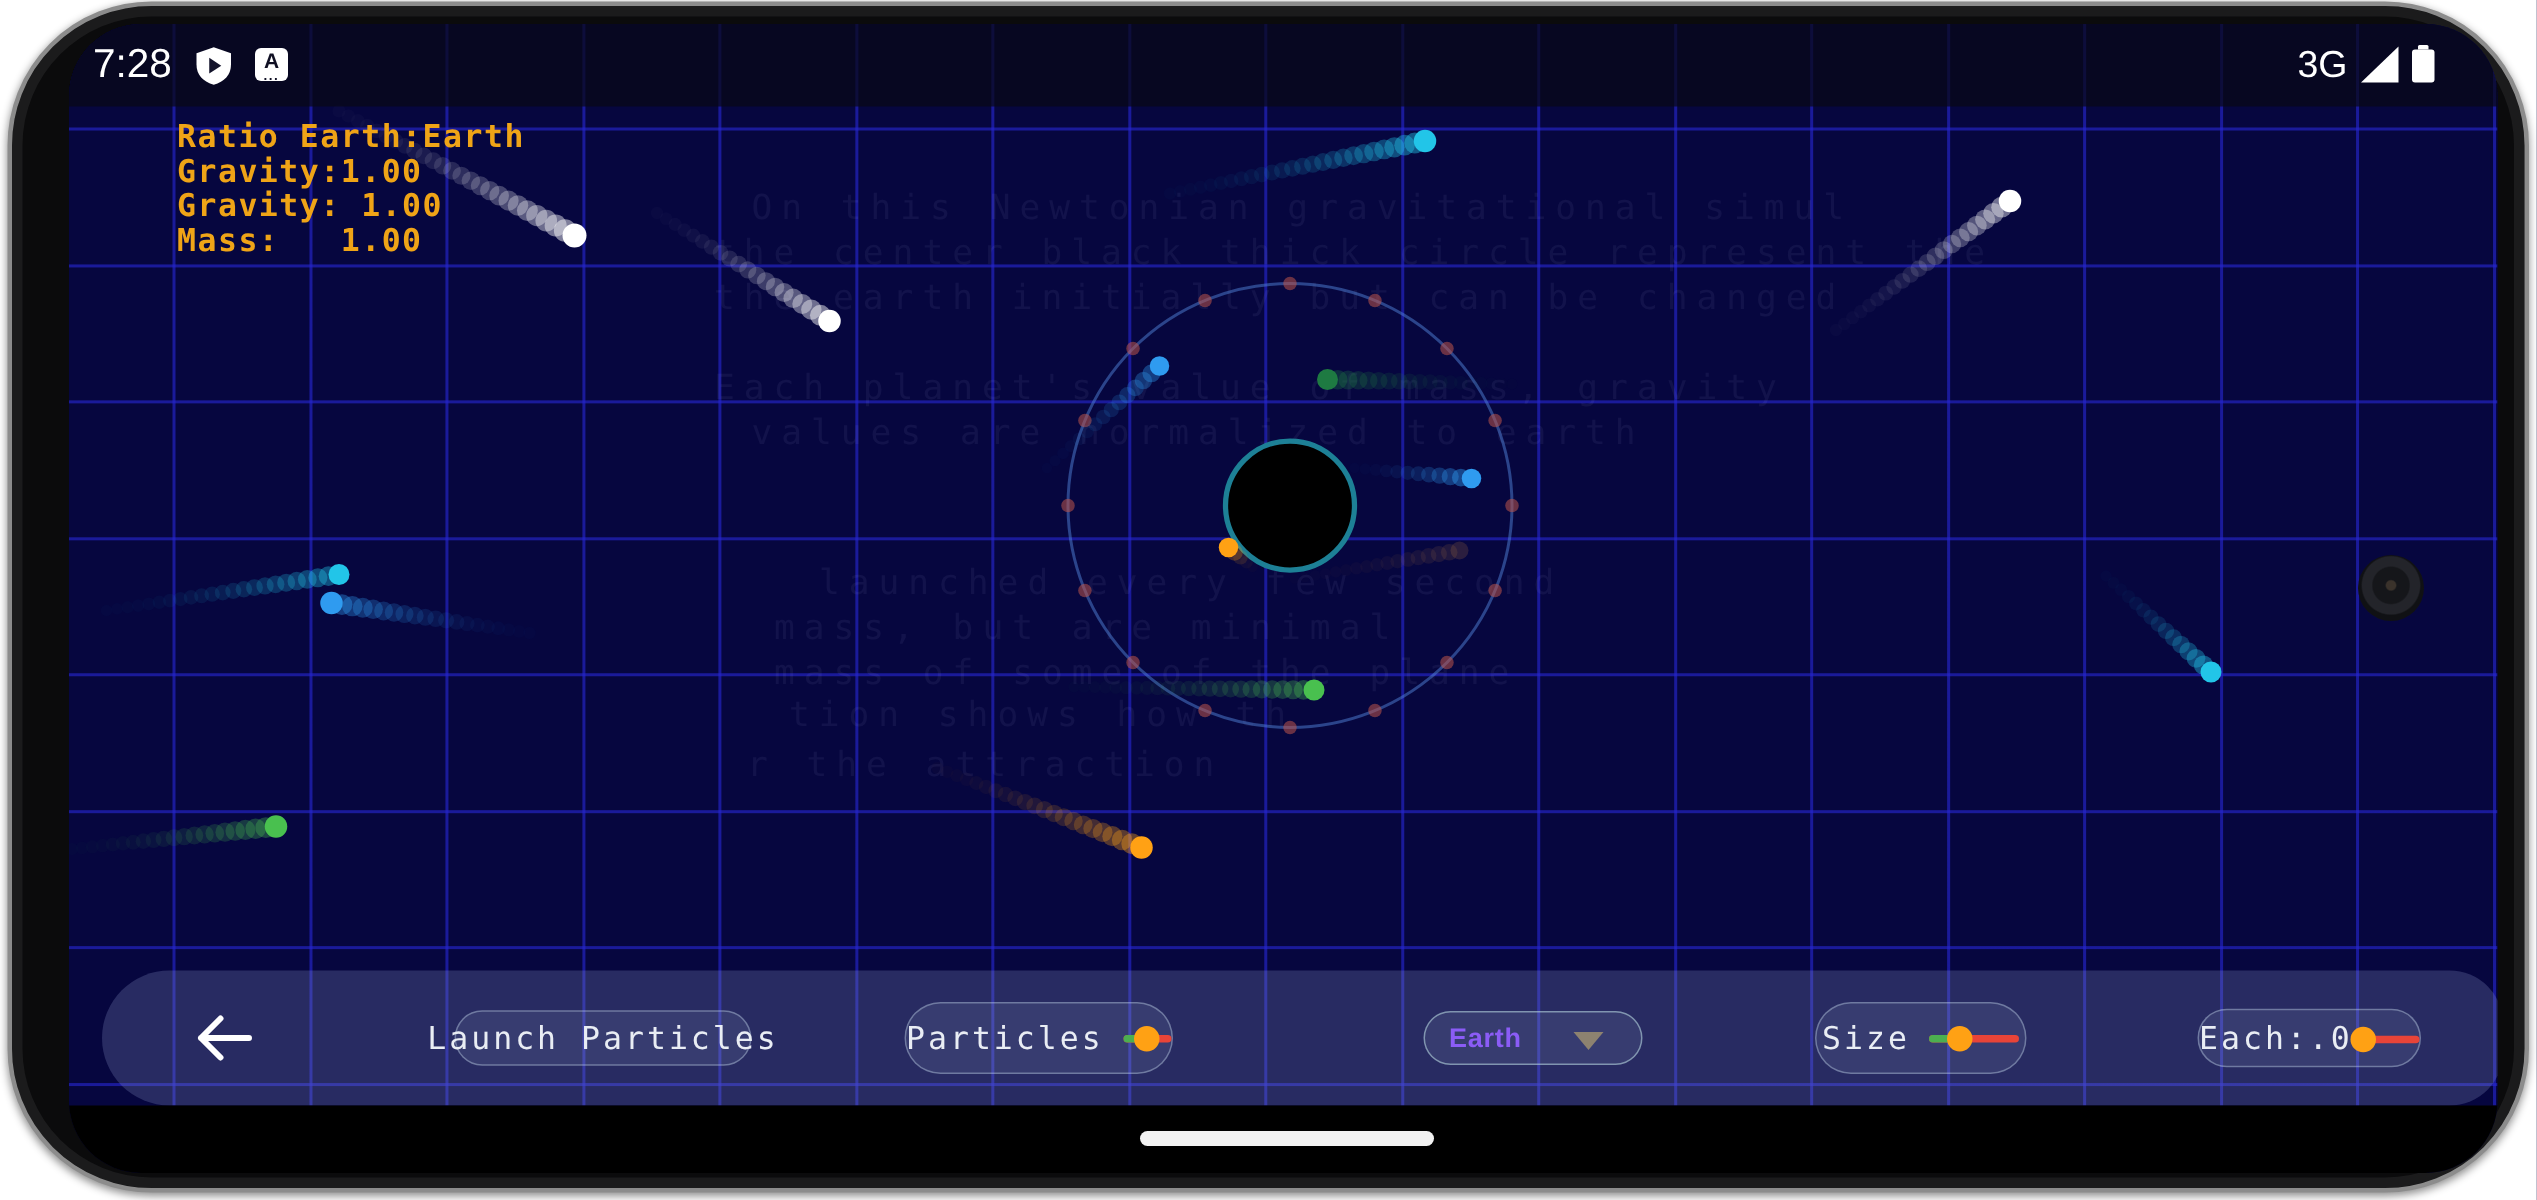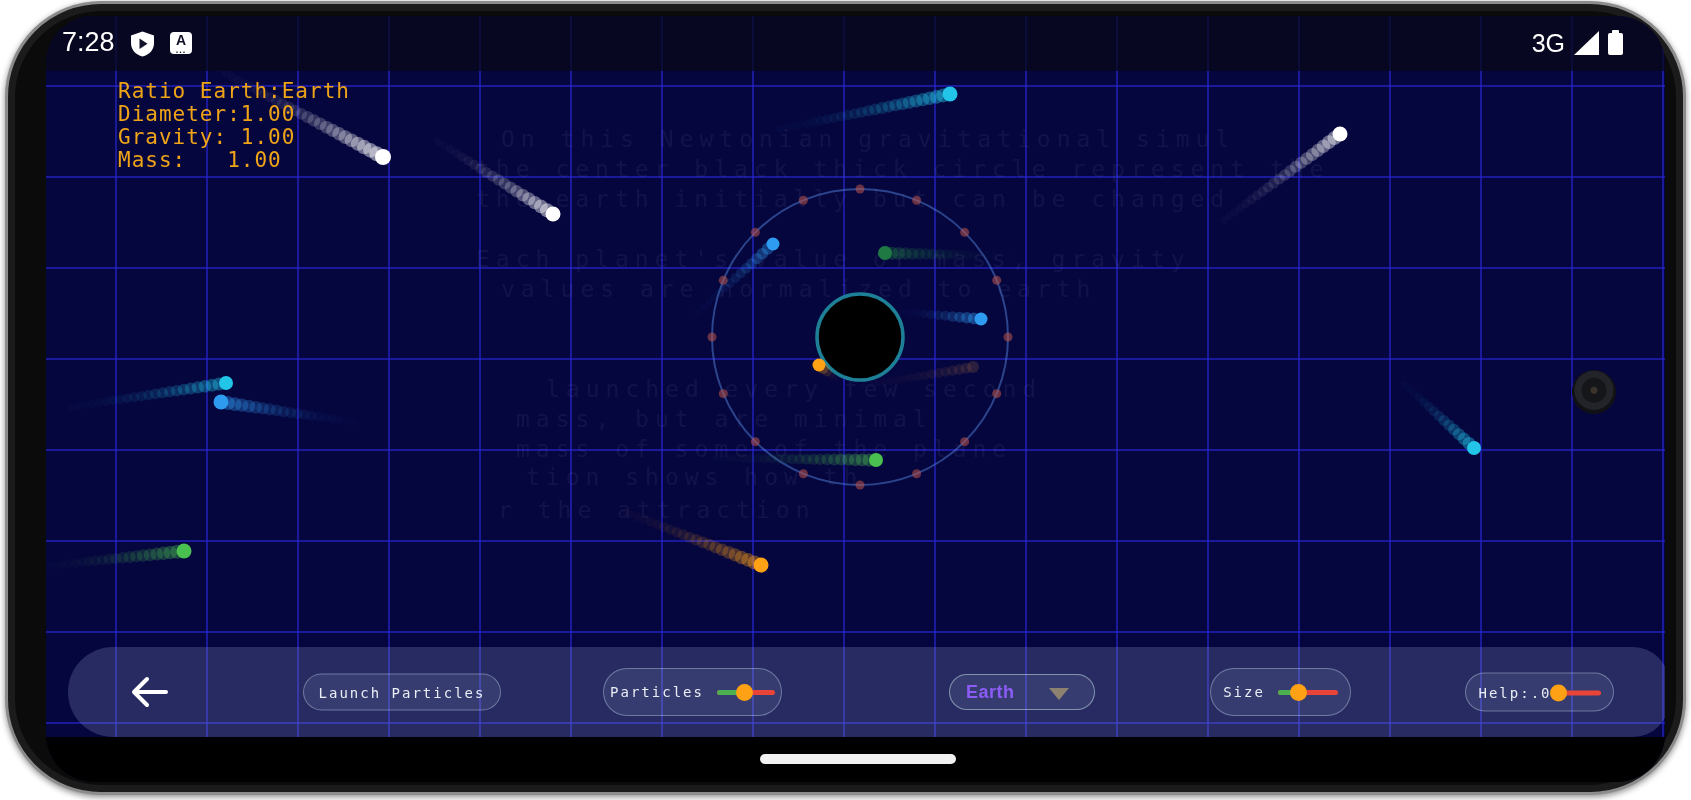--- a/index.html
+++ b/index.html
@@ -21,21 +21,21 @@
               repeating-linear-gradient(to bottom, rgba(38,38,210,.62) 0 2px, transparent 2px 91px);
             background-position:69px 69px; }
   #scene-svg { position:absolute; left:0; top:0; z-index:2; }
 
   
   #help-layer { position:absolute; left:0; top:0; width:100%; height:100%; z-index:1; }
   .help-line { position:absolute; font-size:23px; letter-spacing:6px; white-space:pre;
                color:#ccd2ff; opacity:0.06; }
 
   
-  .hud { position:absolute; left:72px; top:64px; z-index:3; }
+  .hud { position:absolute; left:72px; top:64px; z-index:3;font-weight:bold; }
   .hud div { font-size:21px; line-height:23px; letter-spacing:1px;
              color:#efa417; white-space:pre; }
 
   
   .statusbar { position:absolute; left:0; top:0; width:100%; height:55px;
                background:rgba(8,8,22,0.72); z-index:6; }
   .sb-time { position:absolute; left:16px; top:11px; font-size:27px; color:#fff;
              font-family:"Liberation Sans", sans-serif; font-weight:400; }
   .sb-shield { position:absolute; left:84px; top:15px; }
   .sb-akey { position:absolute; left:124px; top:16px; width:22px; height:22px;
@@ -59,21 +59,21 @@
              border-radius:45px 36px 36px 45px; background:rgba(140,150,200,0.26);
              z-index:7; }
   .back-btn { position:absolute; left:62px; top:26px; width:40px; height:38px;
               color:#fff; cursor:pointer; }
   .back-btn svg { display:block; }
 
   .pill { position:absolute; top:50%; transform:translateY(-50%);
           display:flex; align-items:center; justify-content:center;
           border:1.5px solid rgba(195,215,235,0.40); border-radius:26px;
           background:rgba(200,215,240,0.10); color:#e9edf4; }
-  .pill-label { font-size:14px; letter-spacing:2px; white-space:pre; }
+  .pill-label { font-size:21px; letter-spacing:2px; white-space:pre; }
 
   .pill-launch { left:235px; width:198px; height:37px; }
   .pill-particles { left:535px; width:179px; height:48px; gap:13px; }
   .pill-earth { left:881px; width:146px; height:36px; justify-content:flex-start;
                 padding-left:16px; border-color:rgba(175,205,215,0.62); }
   .earth-label { font-family:"Liberation Sans", sans-serif; font-weight:bold;
                  font-size:18px; letter-spacing:.5px; color:#8b5cf6; }
   .earth-caret { width:0; height:0; border-left:10px solid transparent;
                  border-right:10px solid transparent; border-top:12px solid #8d8270;
                  position:absolute; right:25px; top:13px; }
@@ -421,21 +421,21 @@
           <circle cx="885.75" cy="358.125" r="4.800000000000001" fill="#b07840" opacity="0.083"></circle>
           <circle cx="892.625" cy="356.9375" r="4.95" fill="#b07840" opacity="0.096"></circle>
           <circle cx="899.5" cy="355.75" r="5.1000000000000005" fill="#b07840" opacity="0.110"></circle>
           <circle cx="906.375" cy="354.5625" r="5.25" fill="#b07840" opacity="0.126"></circle>
           <circle cx="913.25" cy="353.375" r="5.4" fill="#b07840" opacity="0.143"></circle>
           <circle cx="920.125" cy="352.1875" r="5.550000000000001" fill="#b07840" opacity="0.161"></circle>
           <circle cx="927" cy="351" r="6" fill="#b07840" opacity="0.22"></circle>
         </svg>
       <div class="hud">
         <div>Ratio Earth:Earth</div>
-        <div>Diameter:1.00</div>
+        <div>Gravity:1.00</div>
         <div>Gravity: 1.00</div>
         <div>Mass:   1.00</div>
       </div>
     </div>
 
     <div class="statusbar">
       <span class="sb-time">7:28</span>
       <span class="sb-shield">
         <svg width="25" height="26" viewBox="0 0 25 26">
           <path d="M12.5 0.5 L24 4.5 V12 C24 19 19.5 23.5 12.5 25.5 C5.5 23.5 1 19 1 12 V4.5 Z" fill="#ffffff"></path>
@@ -480,21 +480,21 @@
       <div class="pill pill-size">
         <span class="pill-label">Size</span>
         <span class="slider" style="width:60px">
           <span class="sl-track"></span>
             <span class="sl-green" style="width: 33%;"></span>
             <span class="sl-thumb" style="left: calc(33% - 8px);"></span>
         </span>
       </div>
 
       <div class="pill pill-help">
-        <span class="pill-label">Help:.0</span>
+        <span class="pill-label">Each:.0</span>
         <span class="slider" style="width:46px">
           <span class="sl-track"></span>
             <span class="sl-green" style="width: 8%;"></span>
             <span class="sl-thumb" style="left: calc(8% - 8px);"></span>
         </span>
       </div>
     </div>
 
     <div class="navbar">
       <div class="home-pill"></div>

